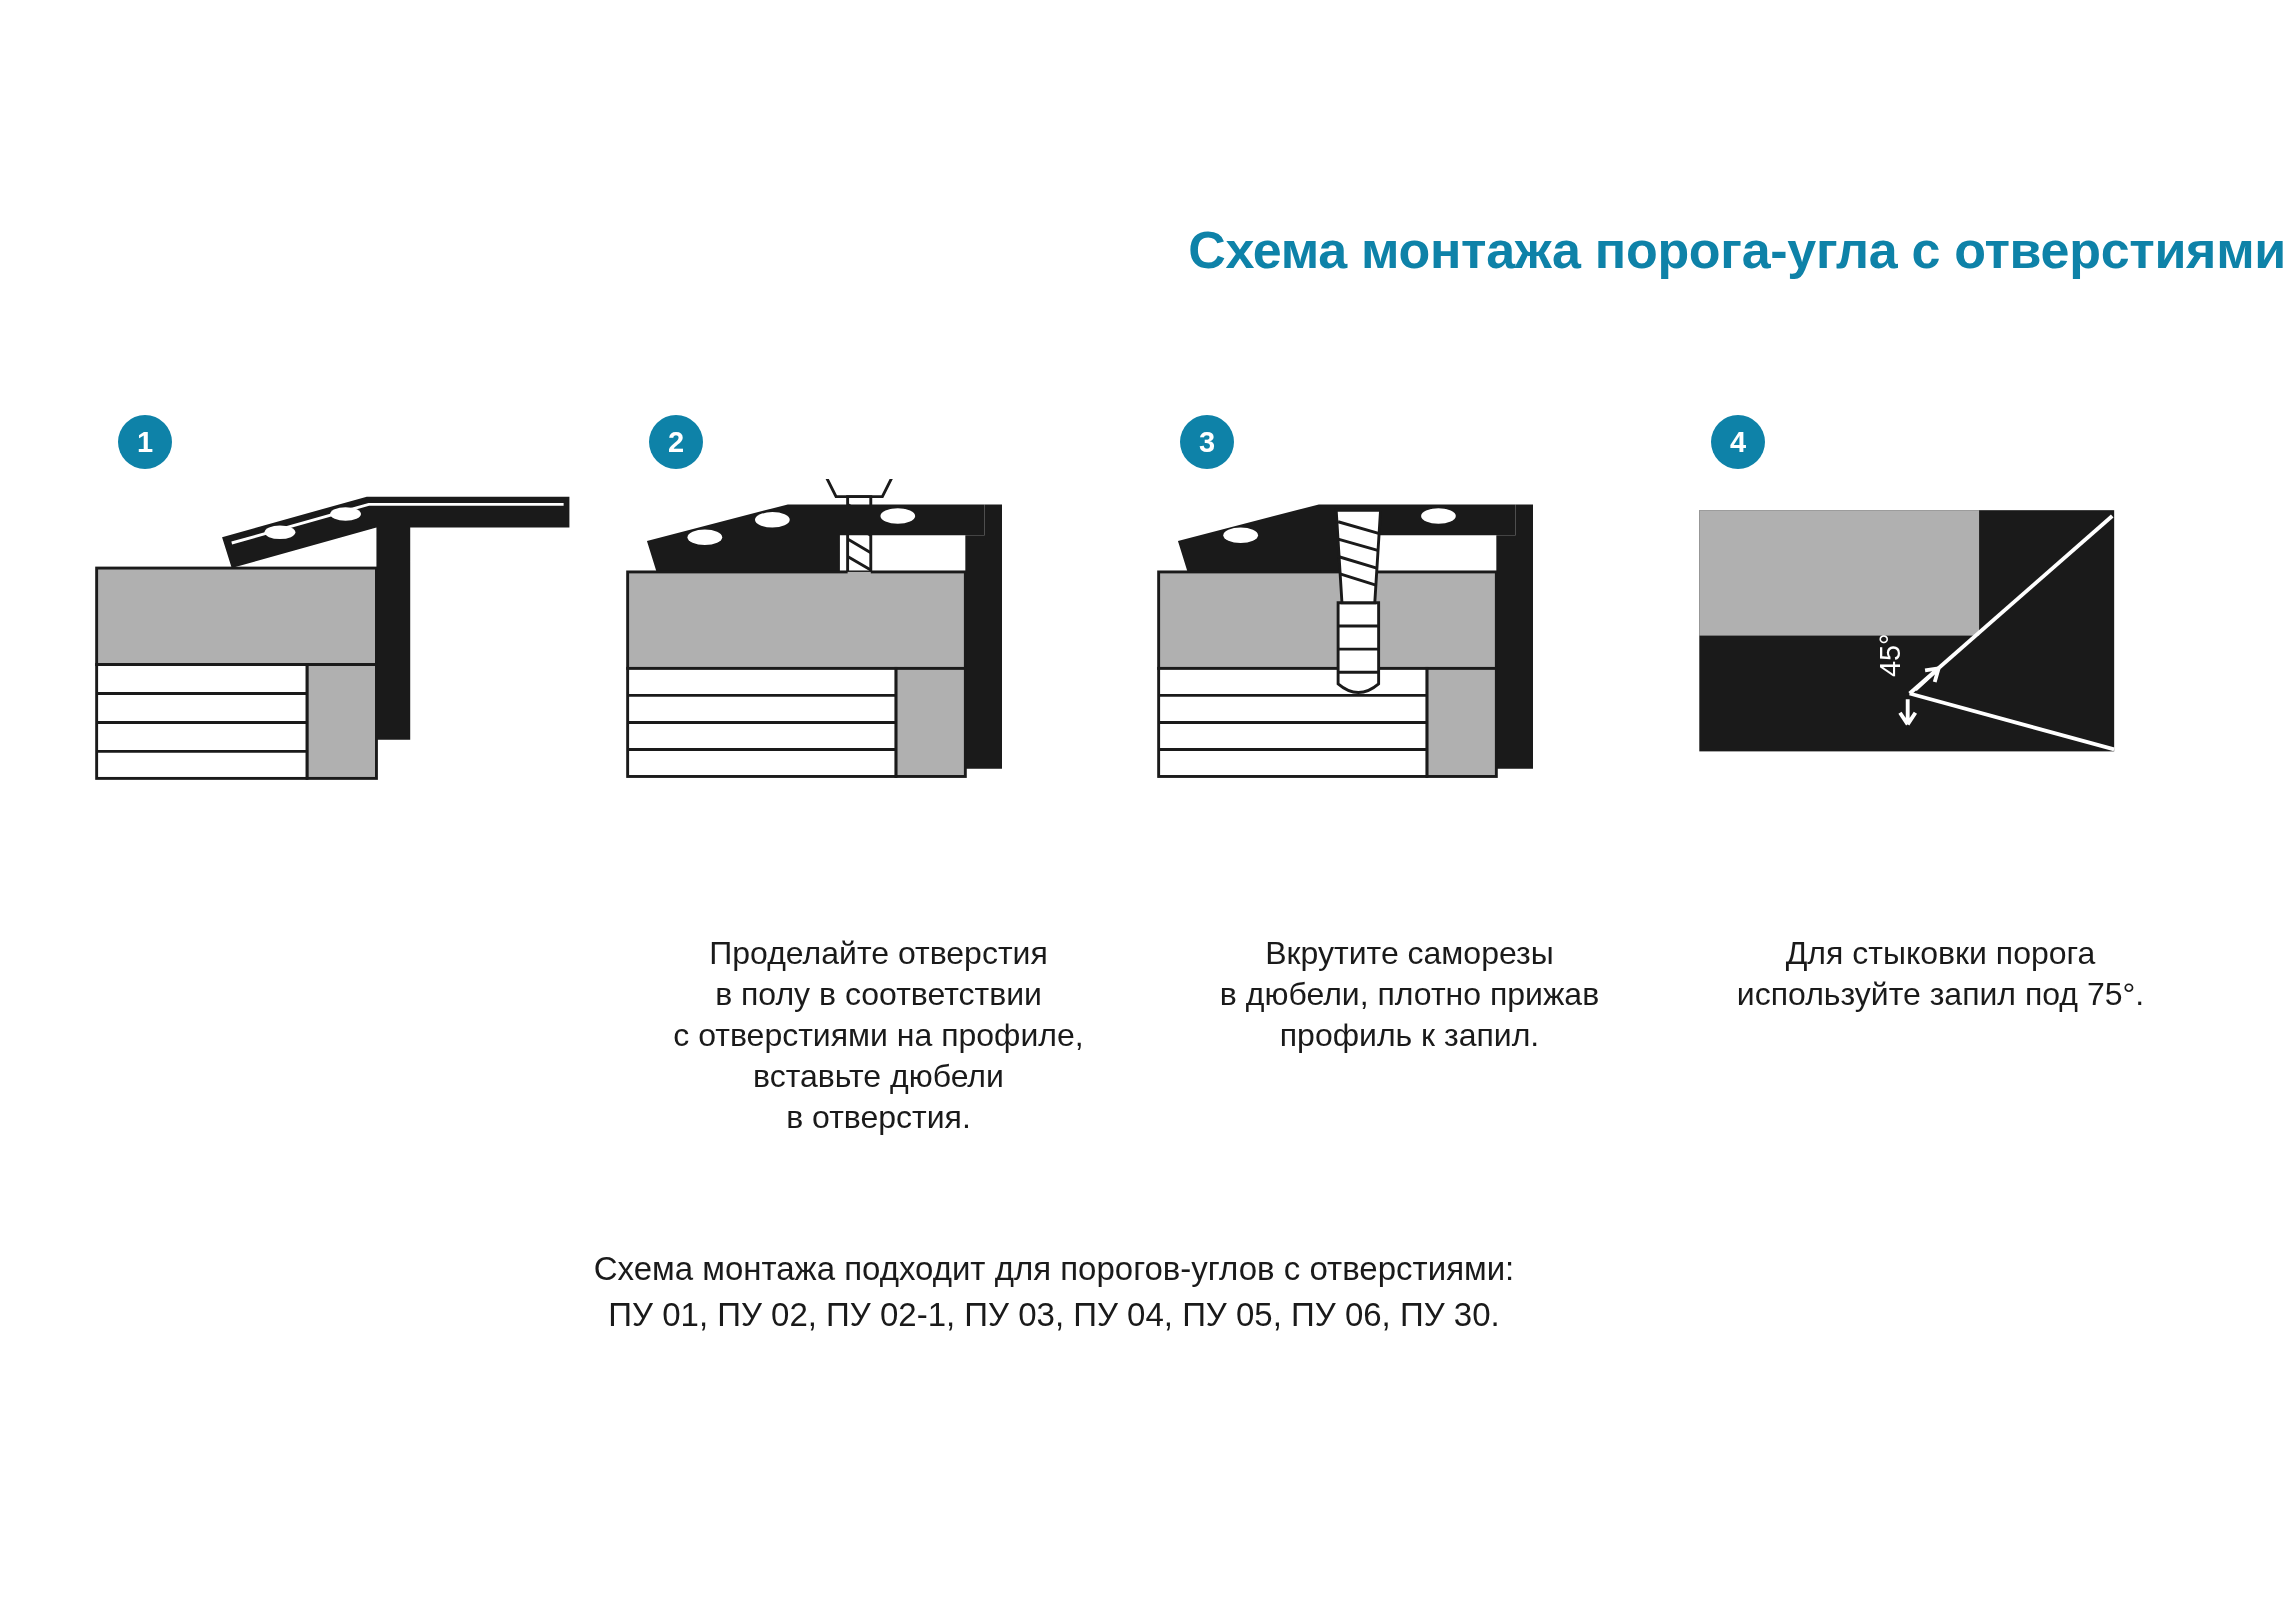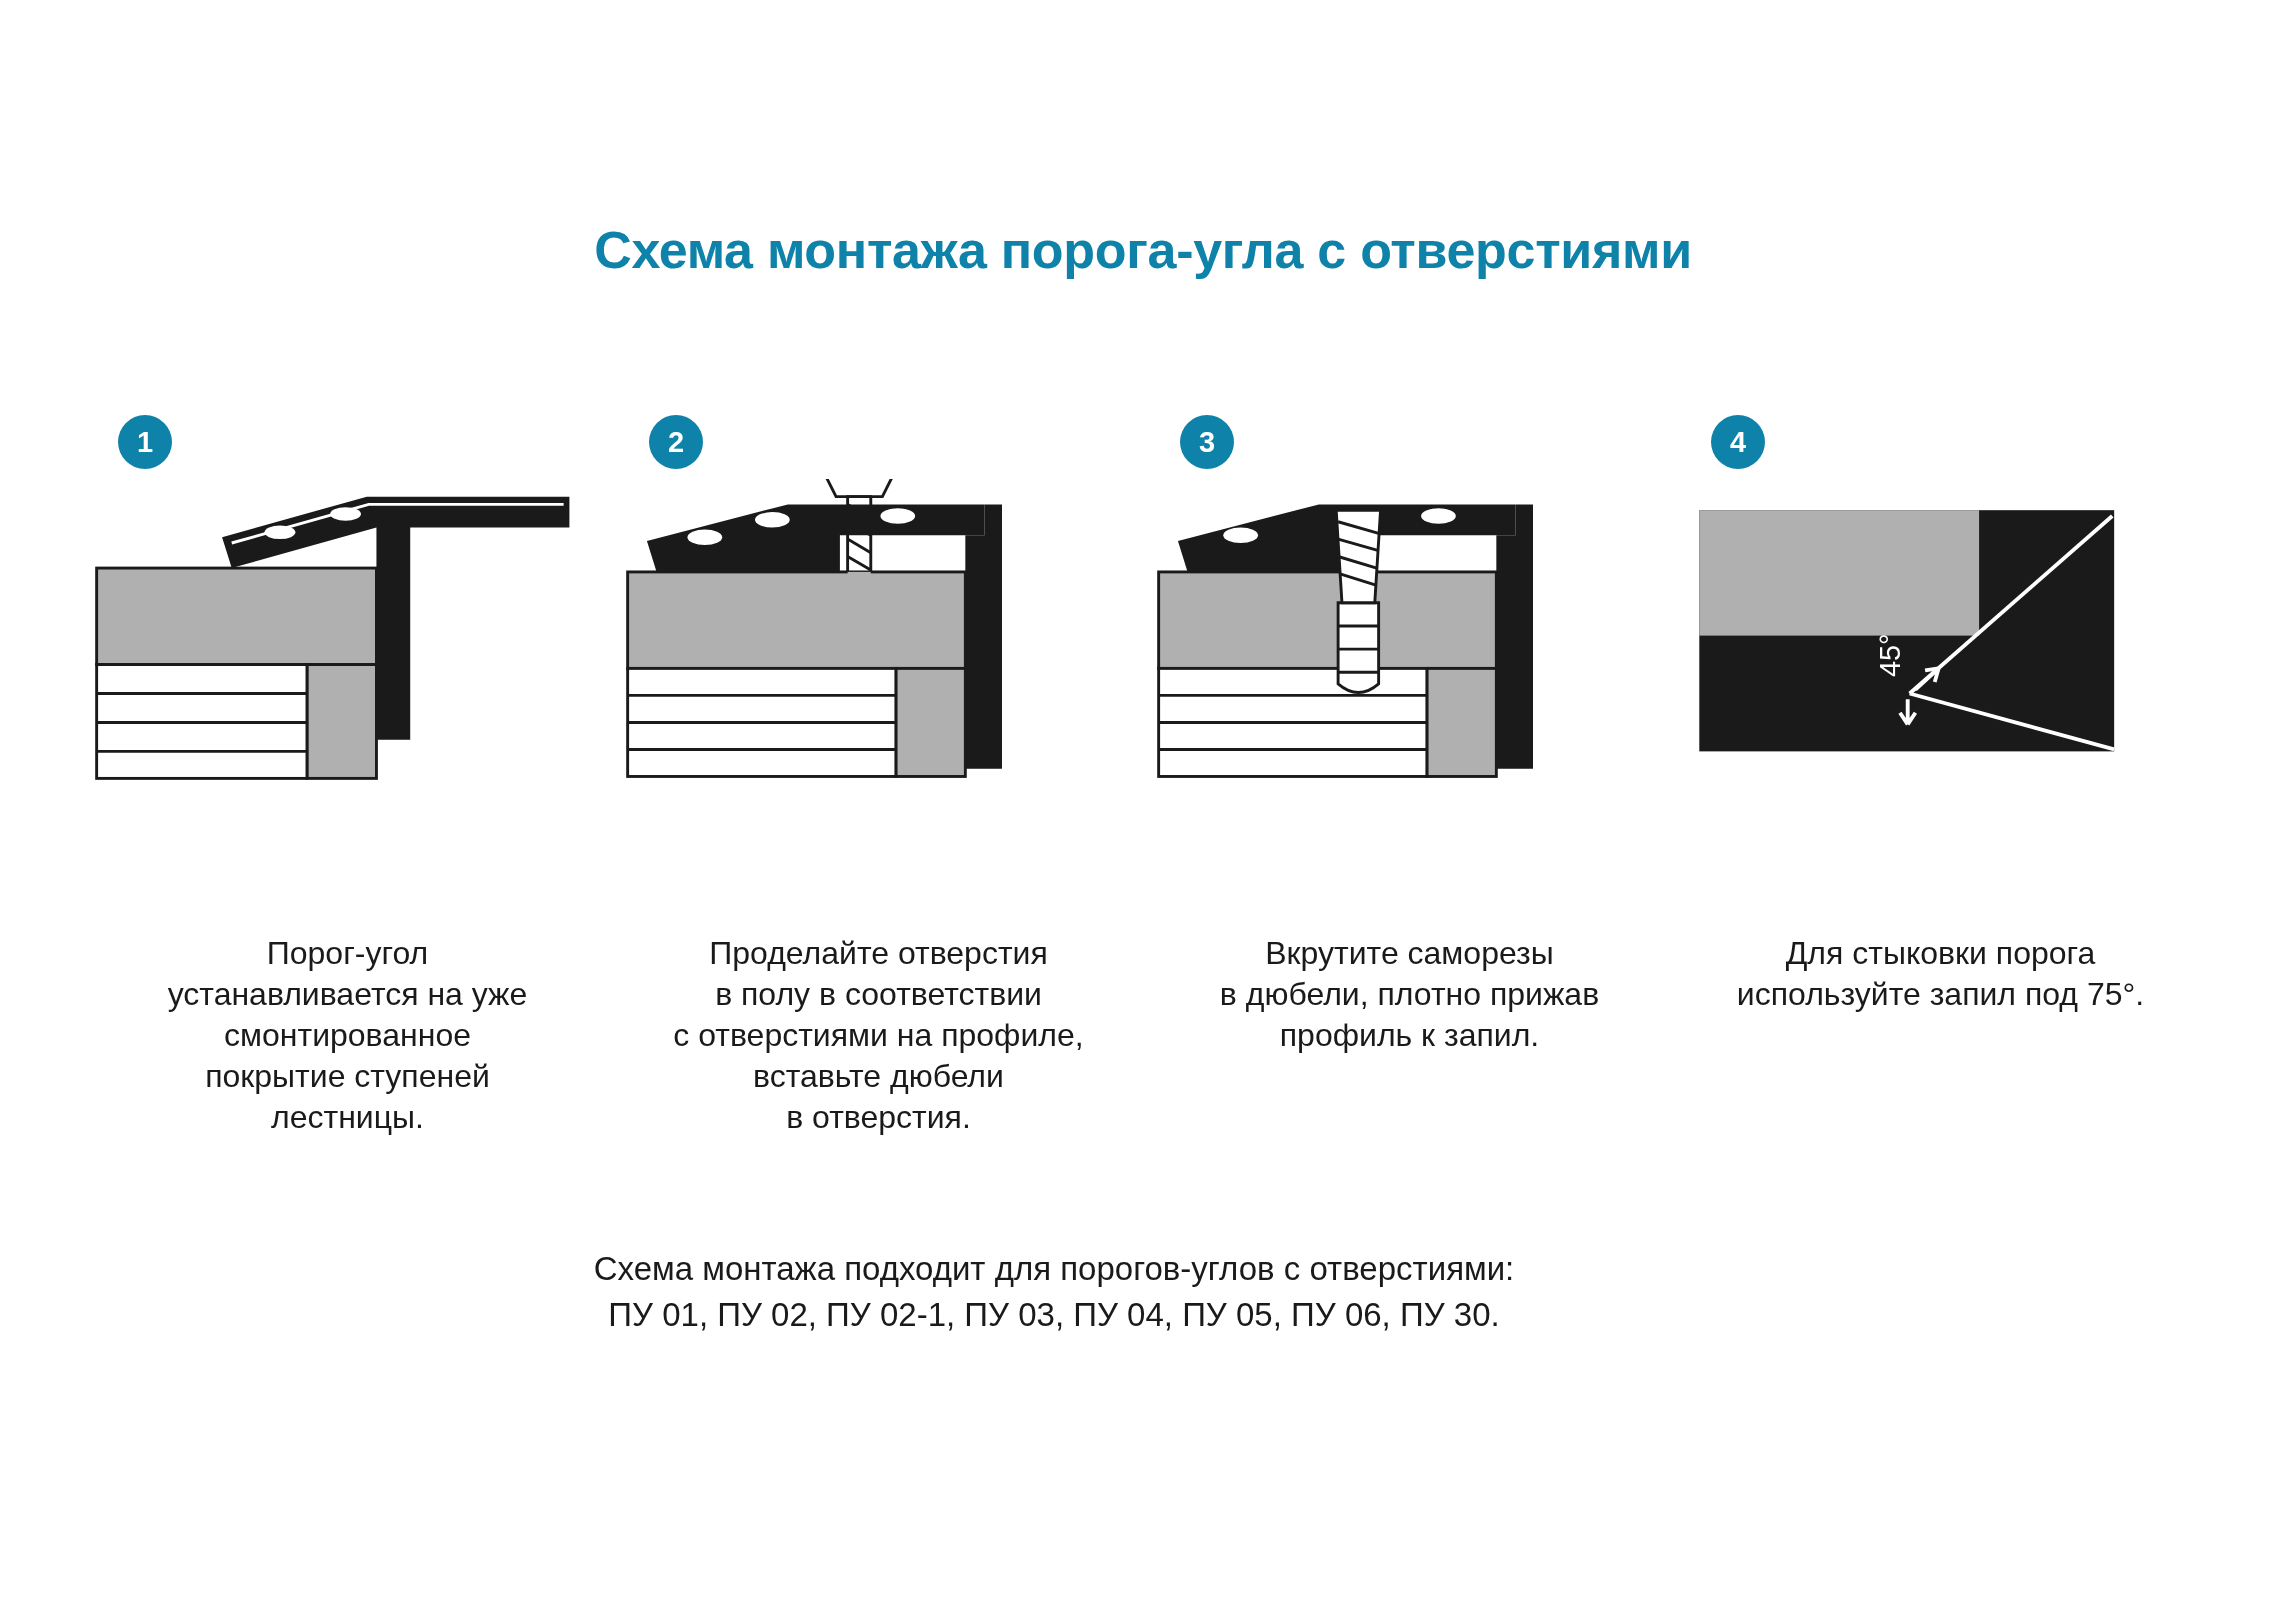--- a/index.html
+++ b/index.html
@@ -18,21 +18,21 @@
     position: relative;
     width: 2286px;
     height: 1601px;
     background: #ffffff;
   }
   .title {
     position: absolute;
     top: 220px;
     left: 0;
     width: 2286px;
-    text-align: center;
+    text-align: right;
     font-size: 52px;
     font-weight: bold;
     color: #0e82a8;
     letter-spacing: -0.3px;
   }
   .steps {
     position: absolute;
     top: 415px;
     left: 87px;
     width: 2114px;
@@ -111,25 +111,20 @@
           <rect x="300" y="92" width="0" height="0" fill="none"></rect>
 
           <rect x="228" y="192" width="72" height="118" fill="#b0b0b0" stroke="#1a1a1a" stroke-width="3"></rect>
 
           <rect x="10" y="192" width="218" height="118" fill="#ffffff" stroke="#1a1a1a" stroke-width="3"></rect>
           <line x1="10" y1="222" x2="228" y2="222" stroke="#1a1a1a" stroke-width="3"></line>
           <line x1="10" y1="252" x2="228" y2="252" stroke="#1a1a1a" stroke-width="3"></line>
           <line x1="10" y1="282" x2="228" y2="282" stroke="#1a1a1a" stroke-width="3"></line>
         </svg>
       </div>
-      <div class="caption">Порог-угол
-устанавливается на уже
-смонтированное
-покрытие ступеней
-лестницы.</div>
     </div>
 
     <div class="step">
       <div class="badge">2</div>
       <div class="art">
         <svg width="521" height="319" viewBox="0 0 540 330" xmlns="http://www.w3.org/2000/svg">
 
           <rect x="178" y="-108" width="144" height="56" fill="#ffffff" stroke="#1a1a1a" stroke-width="3"></rect>
           <rect x="196" y="-52" width="108" height="26" fill="#ffffff" stroke="#1a1a1a" stroke-width="3"></rect>
           <path d="M204 -26 L296 -26 L274 18 L226 18 Z" fill="#ffffff" stroke="#1a1a1a" stroke-width="3"></path>

